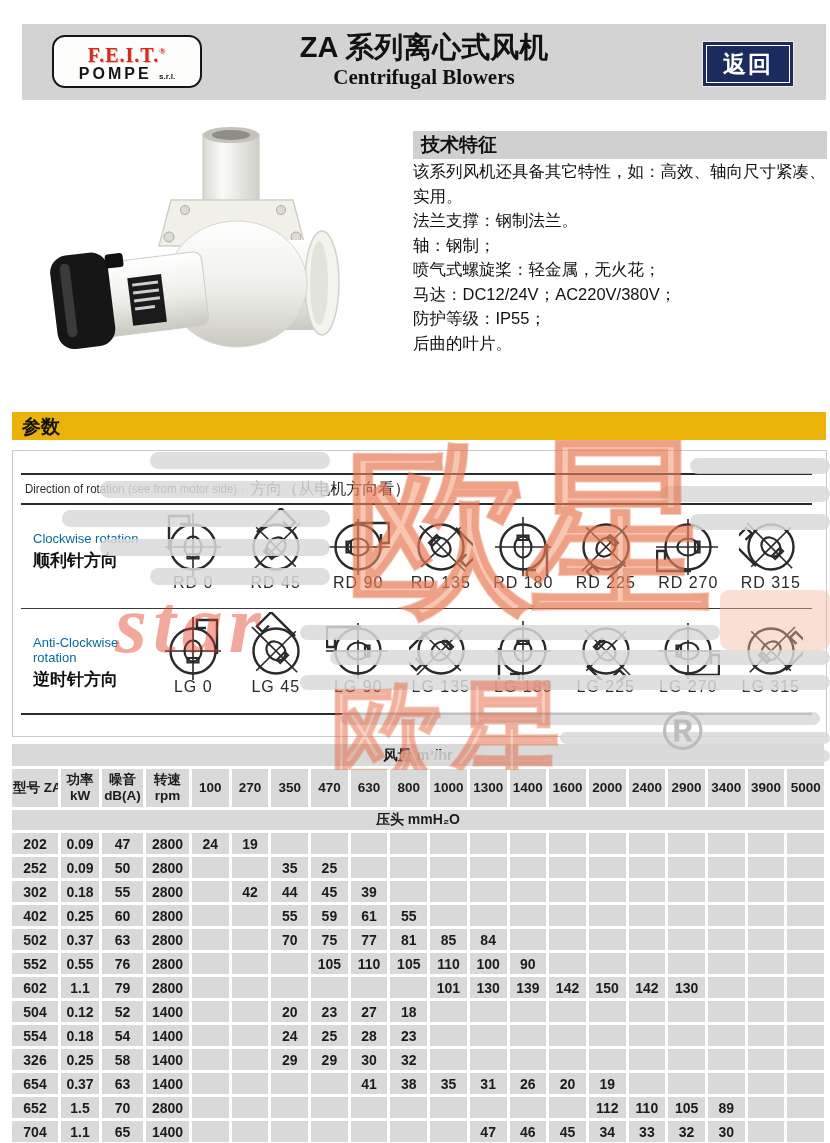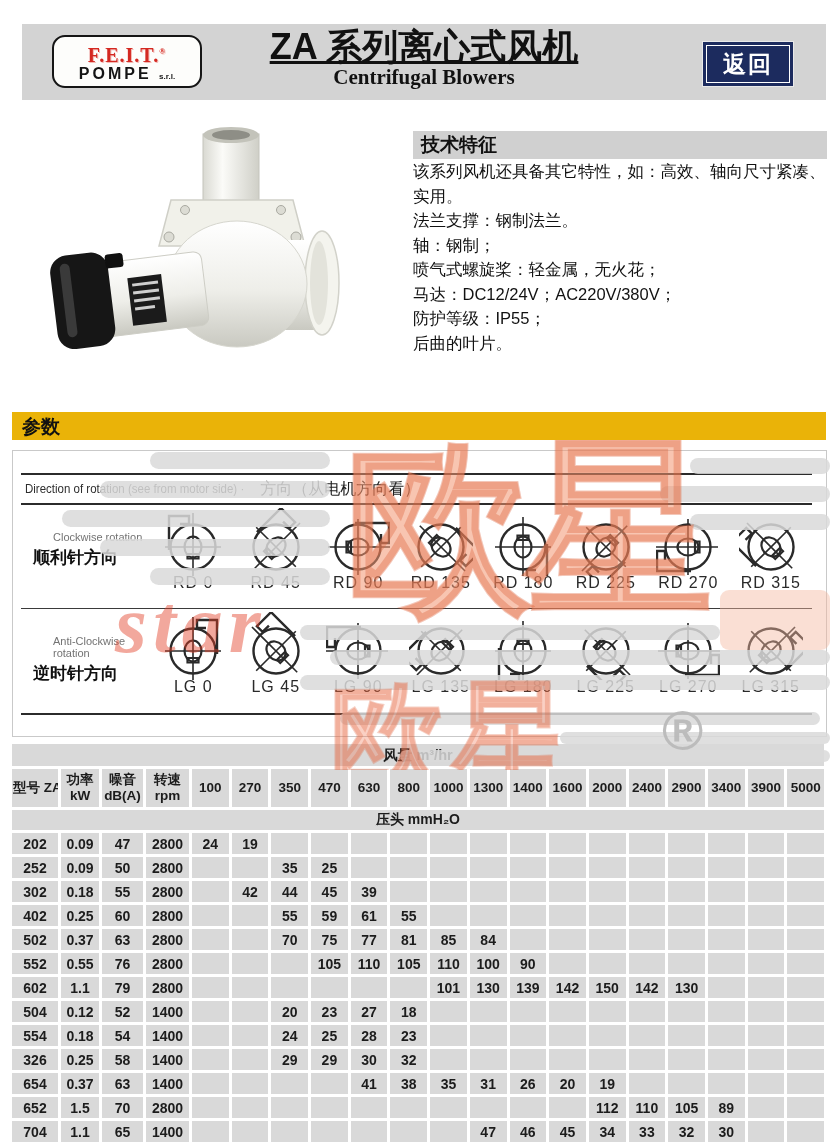--- a/index.html
+++ b/index.html
@@ -9,21 +9,21 @@
   
   .topbar{position:absolute;left:12px;right:4px;top:24px;height:76px;background:#d3d3d3;margin-left:10px;}
   .logo{position:absolute;left:30px;top:11px;width:150px;height:53px;background:#fdfdfb;
         border:2.5px solid #151515;border-radius:13px;text-align:center;box-sizing:border-box;padding-top:5px;}
   .logo-feit{font-family:"Liberation Serif",serif;font-weight:bold;color:#d42821;font-size:20px;
              letter-spacing:1px;line-height:20px;text-shadow:1px 1px 0 #f3b9b3;}
   .logo-reg{font-size:8px;vertical-align:super;color:#d42821;}
   .logo-pompe{font-weight:bold;color:#141414;font-size:16px;letter-spacing:3px;line-height:18px;}
   .logo-srl{font-size:8px;letter-spacing:0;font-weight:bold;color:#141414;}
   .title-block{position:absolute;left:200px;right:200px;top:6px;text-align:center;}
-  .title-zh{font-size:36px;font-weight:bold;line-height:34px;text-decoration:underline;}
+  .title-zh{font-size:29px;font-weight:bold;line-height:34px;}
   .title-en{font-family:"Liberation Serif",serif;font-size:21px;font-weight:bold;line-height:26px;}
   .back-btn{position:absolute;right:32px;top:17px;width:92px;height:46px;background:#1c2b5e;
             border:1px solid #e9e9e9;box-sizing:border-box;display:flex;align-items:center;justify-content:center;cursor:pointer;}
   .back-inner{border:1.5px solid #fff;width:82px;height:36px;display:flex;align-items:center;justify-content:center;
               color:#fff;font-size:23px;font-weight:bold;letter-spacing:2px;}
 
   
   .product{position:absolute;left:45px;top:118px;width:345px;height:258px;}
   .features{position:absolute;left:413px;top:131px;width:414px;}
   .feat-title{background:#d0d0d0;font-size:19px;font-weight:bold;padding:2px 8px;height:24px;line-height:24px;}
@@ -31,27 +31,27 @@
 
   
   .params-title{position:absolute;left:12px;right:4px;top:412px;height:28px;background:#eab308;
                 font-size:19px;font-weight:bold;padding:1px 10px;line-height:27px;box-sizing:border-box;}
 
   
   .diagram{position:absolute;left:12px;top:450px;width:815px;height:287px;background:#fff;
            border:1px solid #c9c9c9;box-sizing:border-box;z-index:2;}
   .dg-inner{position:absolute;left:8px;right:14px;top:22px;}
   .dg-title{border-top:2px solid #2b2b2b;border-bottom:2px solid #2b2b2b;height:28px;
-            display:flex;align-items:center;gap:16px;padding-left:4px;}
+            display:flex;align-items:center;gap:6px;padding-left:4px;}
   .dg-title-en{font-size:11.5px;color:#2e2e2e;transform:scaleY(1.05);}
   .dg-title-zh{font-size:16px;font-weight:normal;color:#1d1d1d;}
   .dir-row{display:flex;height:103px;border-bottom:1px solid #3a3a3a;}
   .dir-row:last-child{border-bottom:2px solid #2b2b2b;height:104px;}
   .dir-label{width:142px;padding:26px 0 0 12px;box-sizing:border-box;}
-  .dir-label-en{font-size:11px;color:#737373;margin-left:20px;}
+  .dir-label-en{font-size:13px;color:#0369a1;}
   .dir-label-zh{font-size:17px;font-weight:bold;margin-top:3px;}
   .fan-cell{flex:0 0 82.5px;display:flex;flex-direction:column;align-items:center;}
   .fan-cell svg{margin-top:3px;}
   .fan-label{font-size:16px;color:#2a2a2a;letter-spacing:1px;margin-top:-2px;}
 
   
   .wm{position:absolute;left:0;top:440px;width:830px;height:330px;overflow:hidden;
       pointer-events:none;z-index:5;}
   .stripe{position:absolute;background:#d9d9d9;border-radius:9px;opacity:.85;}
   .stripe.peach{background:#f4b9a0;opacity:.45;}

